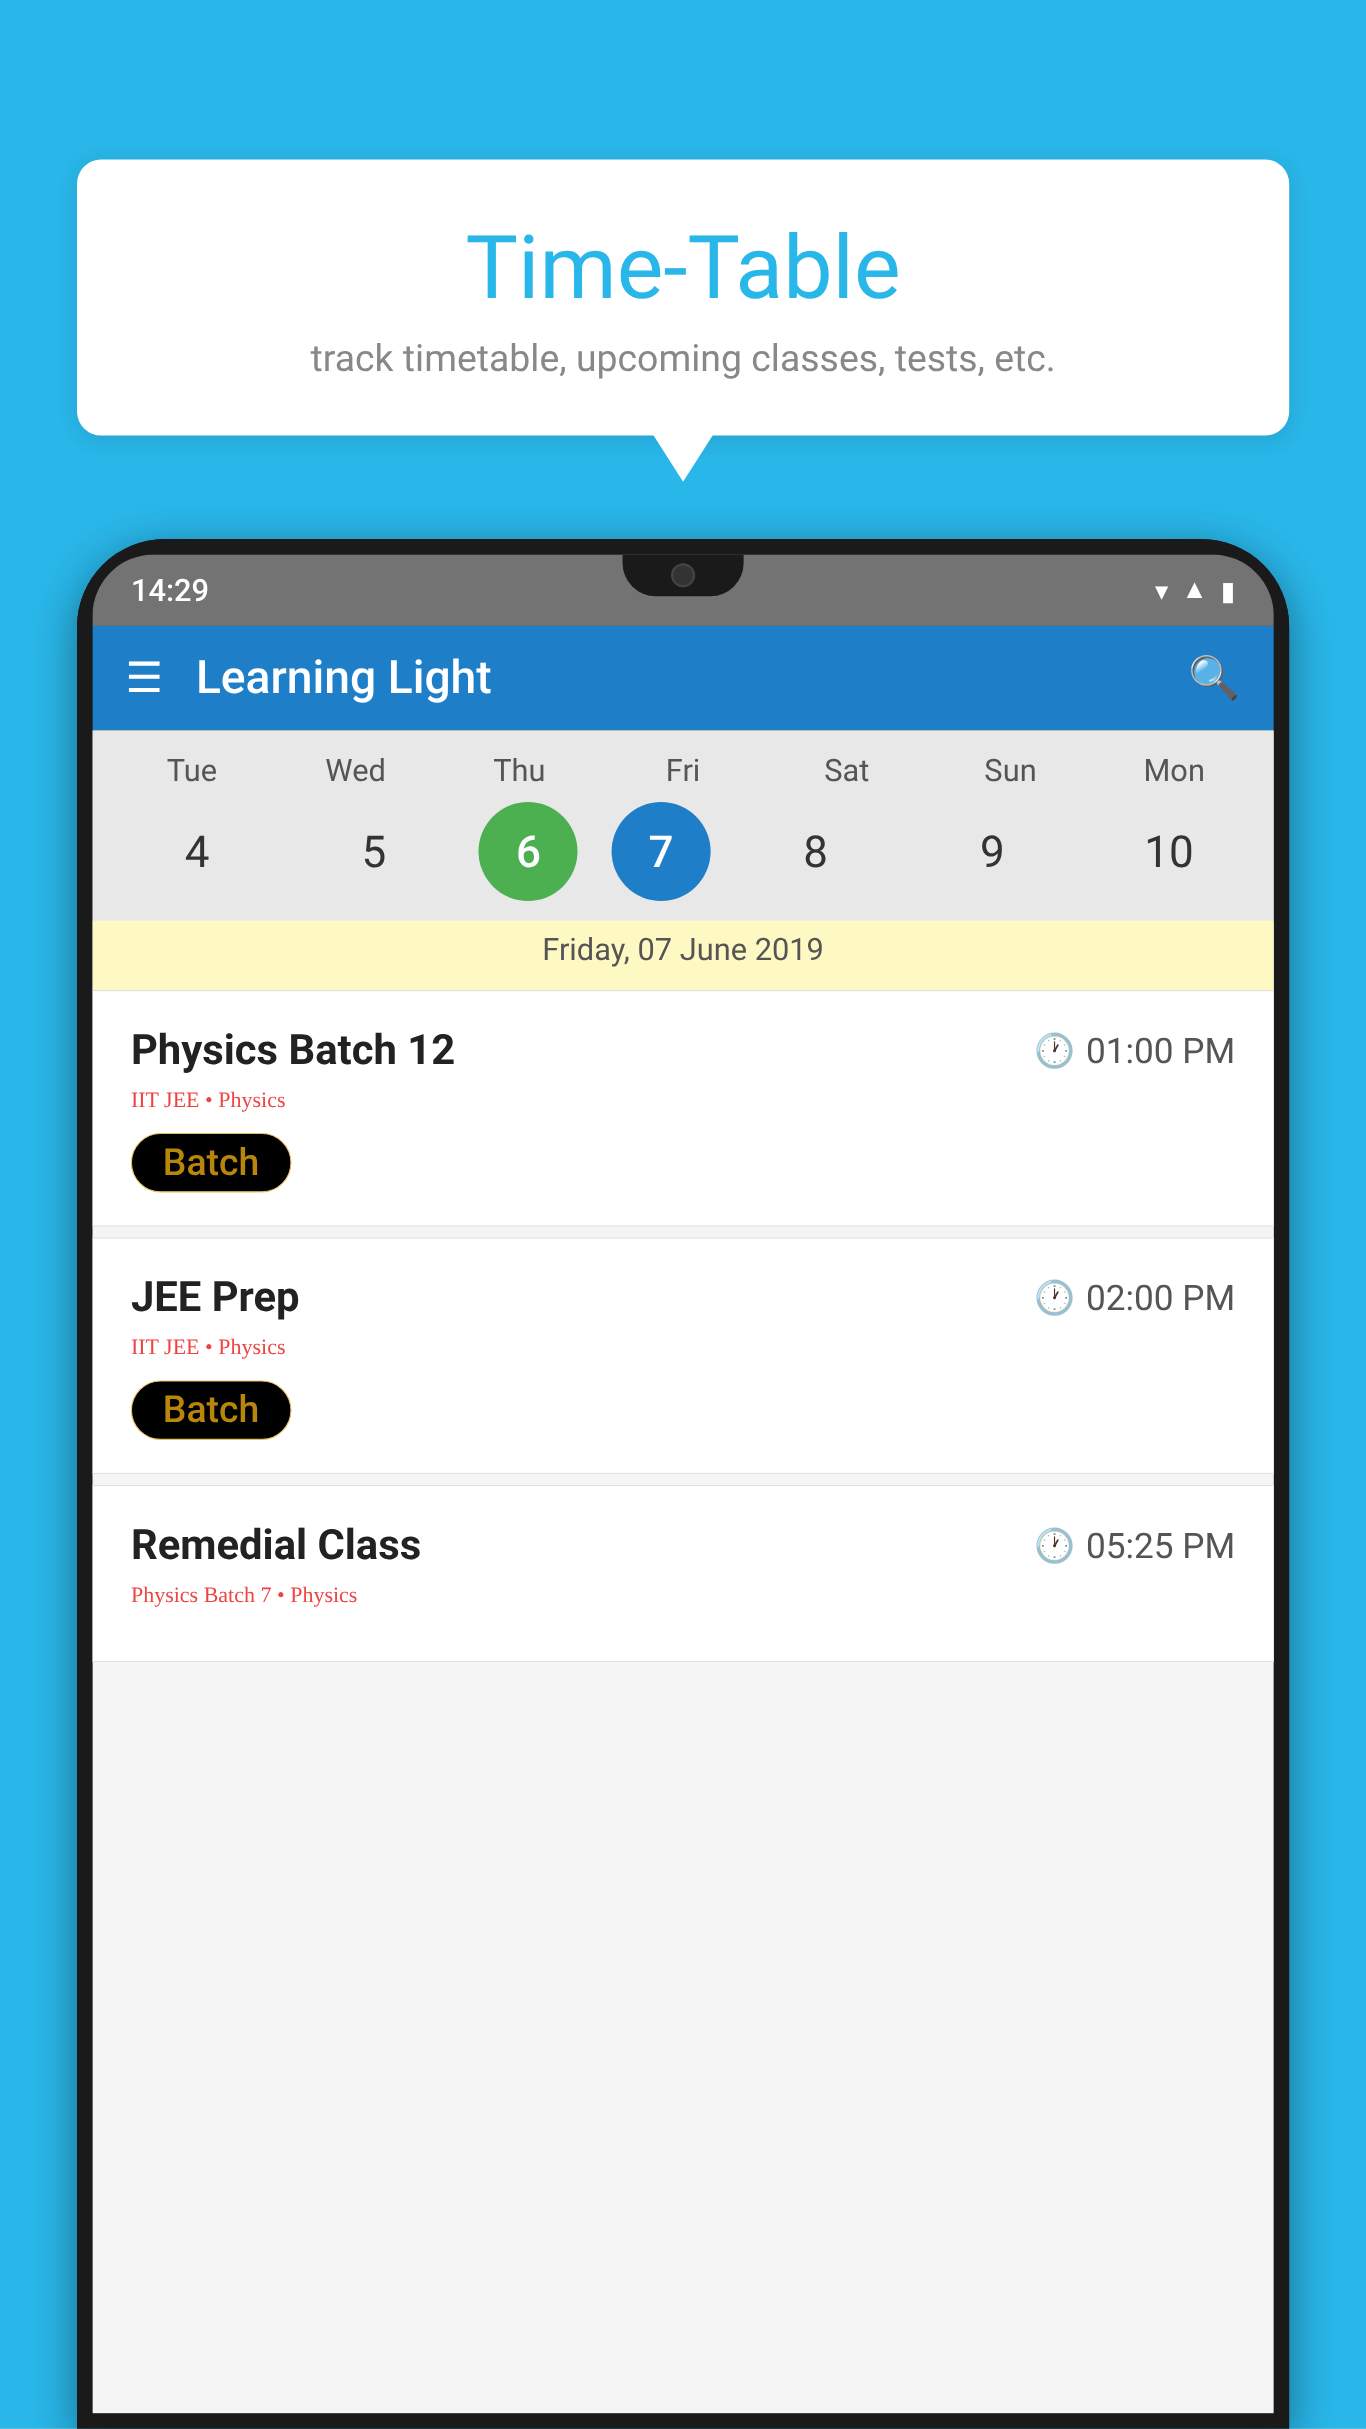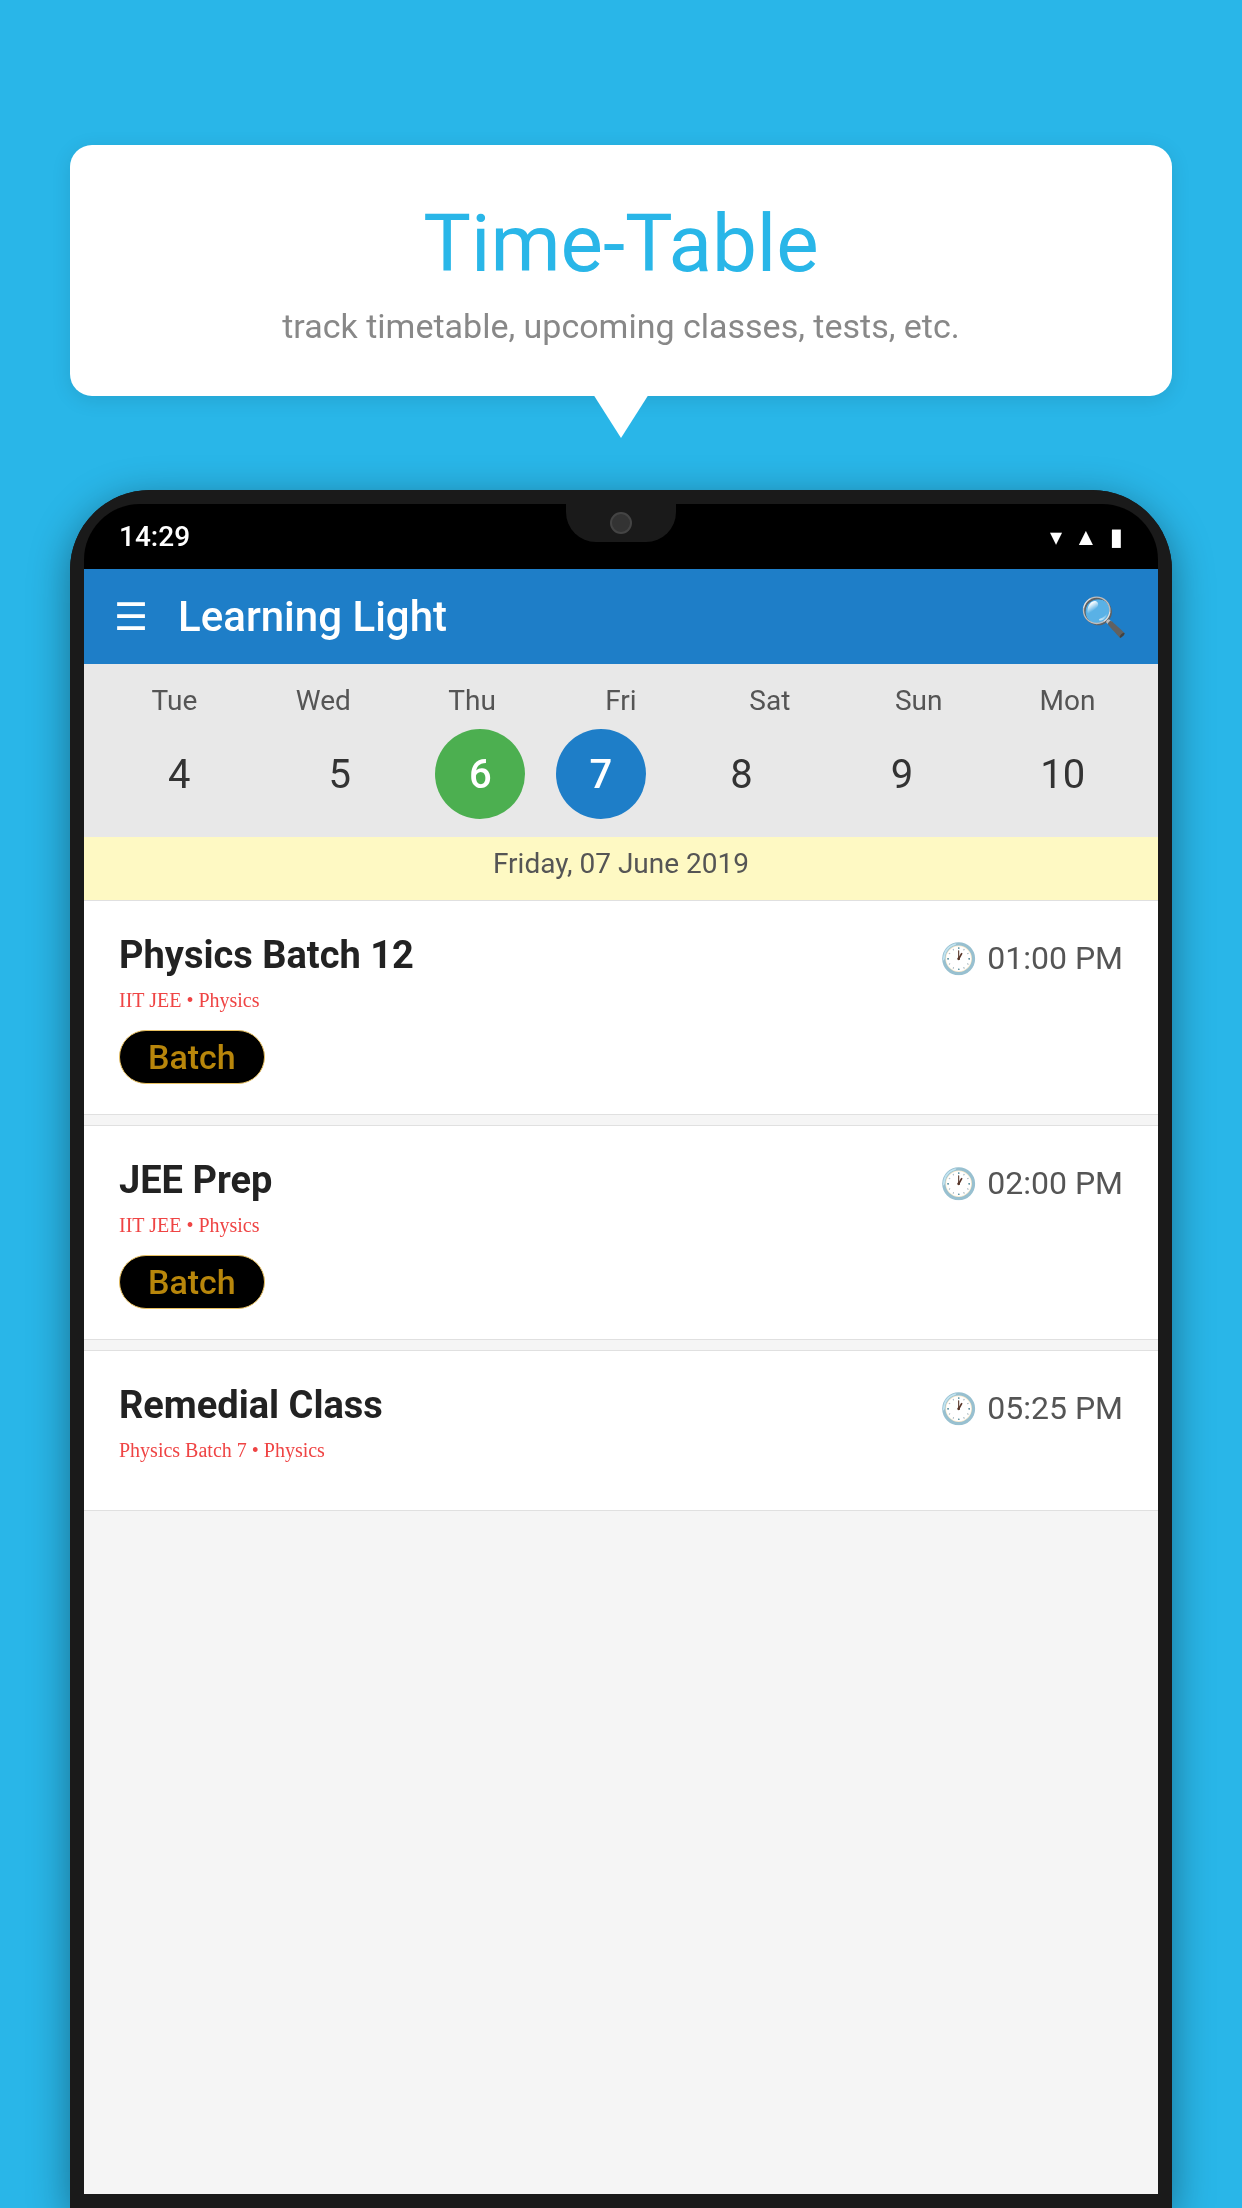--- a/index.html
+++ b/index.html
@@ -78,21 +78,21 @@
       width: 100%;
       height: 100%;
       position: relative;
       padding: 0;
       box-shadow: 0 10px 40px rgba(0,0,0,0.4);
       overflow: hidden;
     }
 
     
     .phone-status-bar {
-      background: #000000;
+      background: #737373;
       height: 65px;
       display: flex;
       align-items: center;
       justify-content: space-between;
       padding: 0 35px;
       position: relative;
     }
 
     .status-time {
       color: white;
@@ -246,21 +246,21 @@
       background: white;
       margin-bottom: 10px;
       padding: 32px 35px 30px;
       border-top: 1px solid #e0e0e0;
       border-bottom: 1px solid #e0e0e0;
     }
 
     .event-header {
       display: flex;
       justify-content: space-between;
-      align-items: flex-end;
+      align-items: center;
       margin-bottom: 12px;
     }
 
     .event-title {
       font-size: 38px;
       font-weight: 700;
       color: #222;
     }
 
     .event-time {

